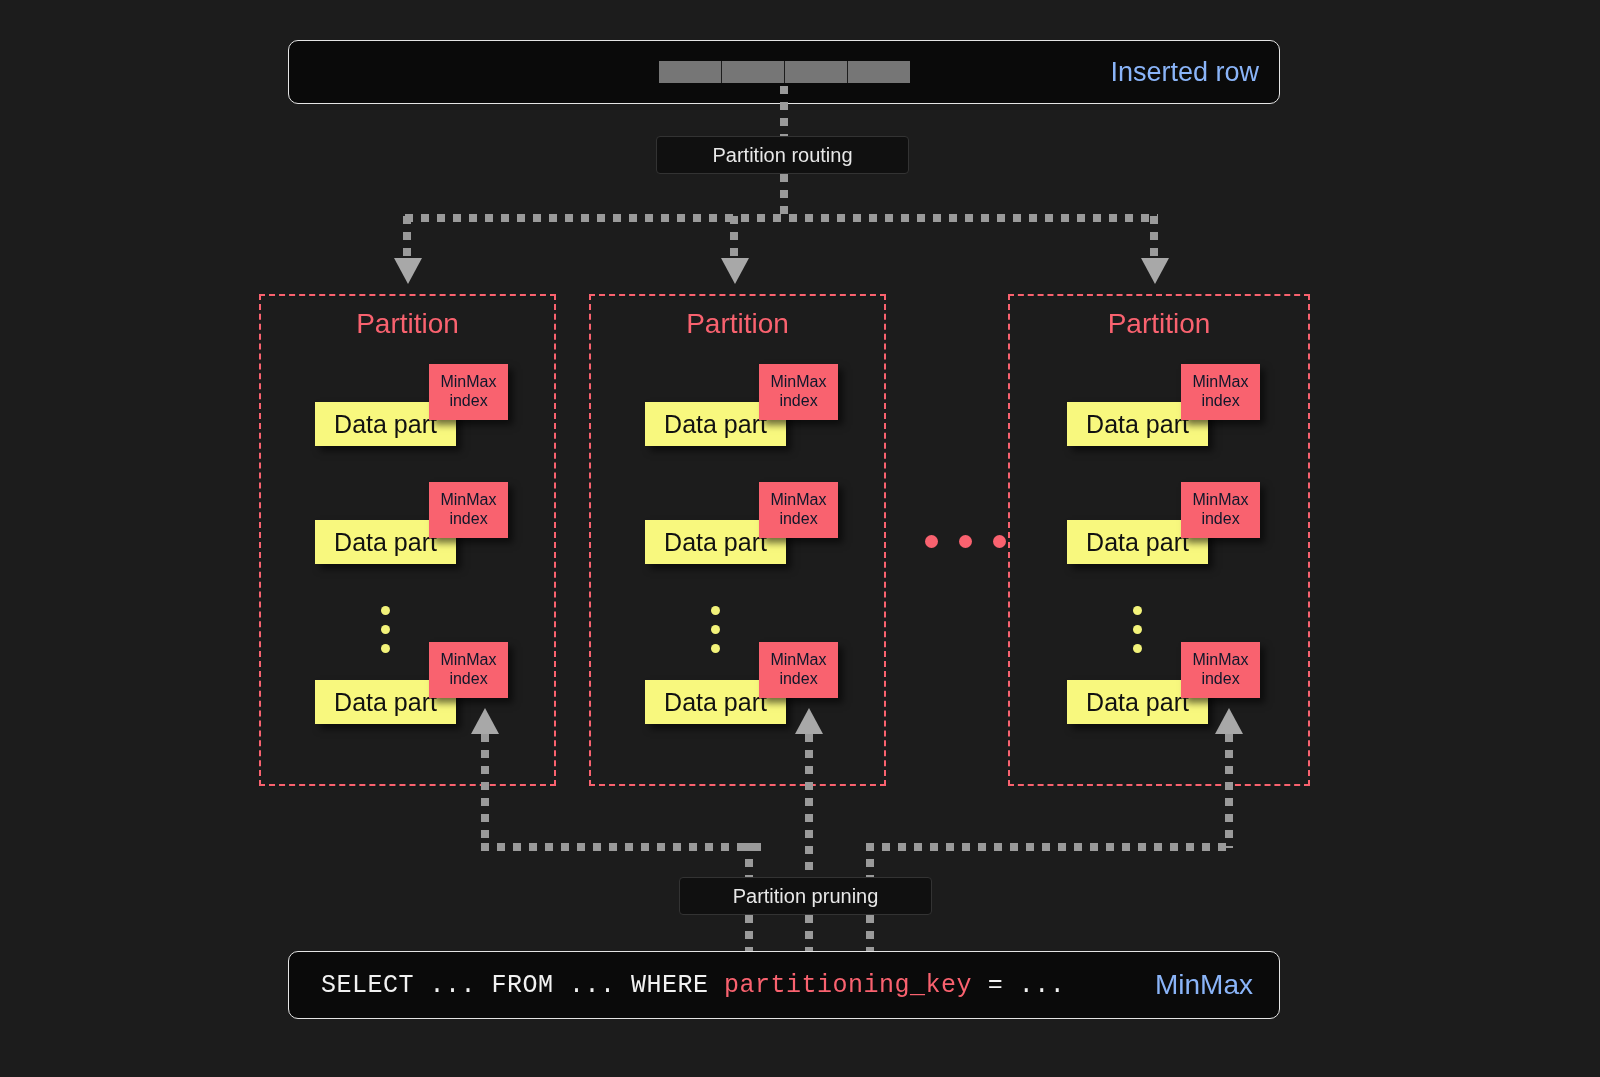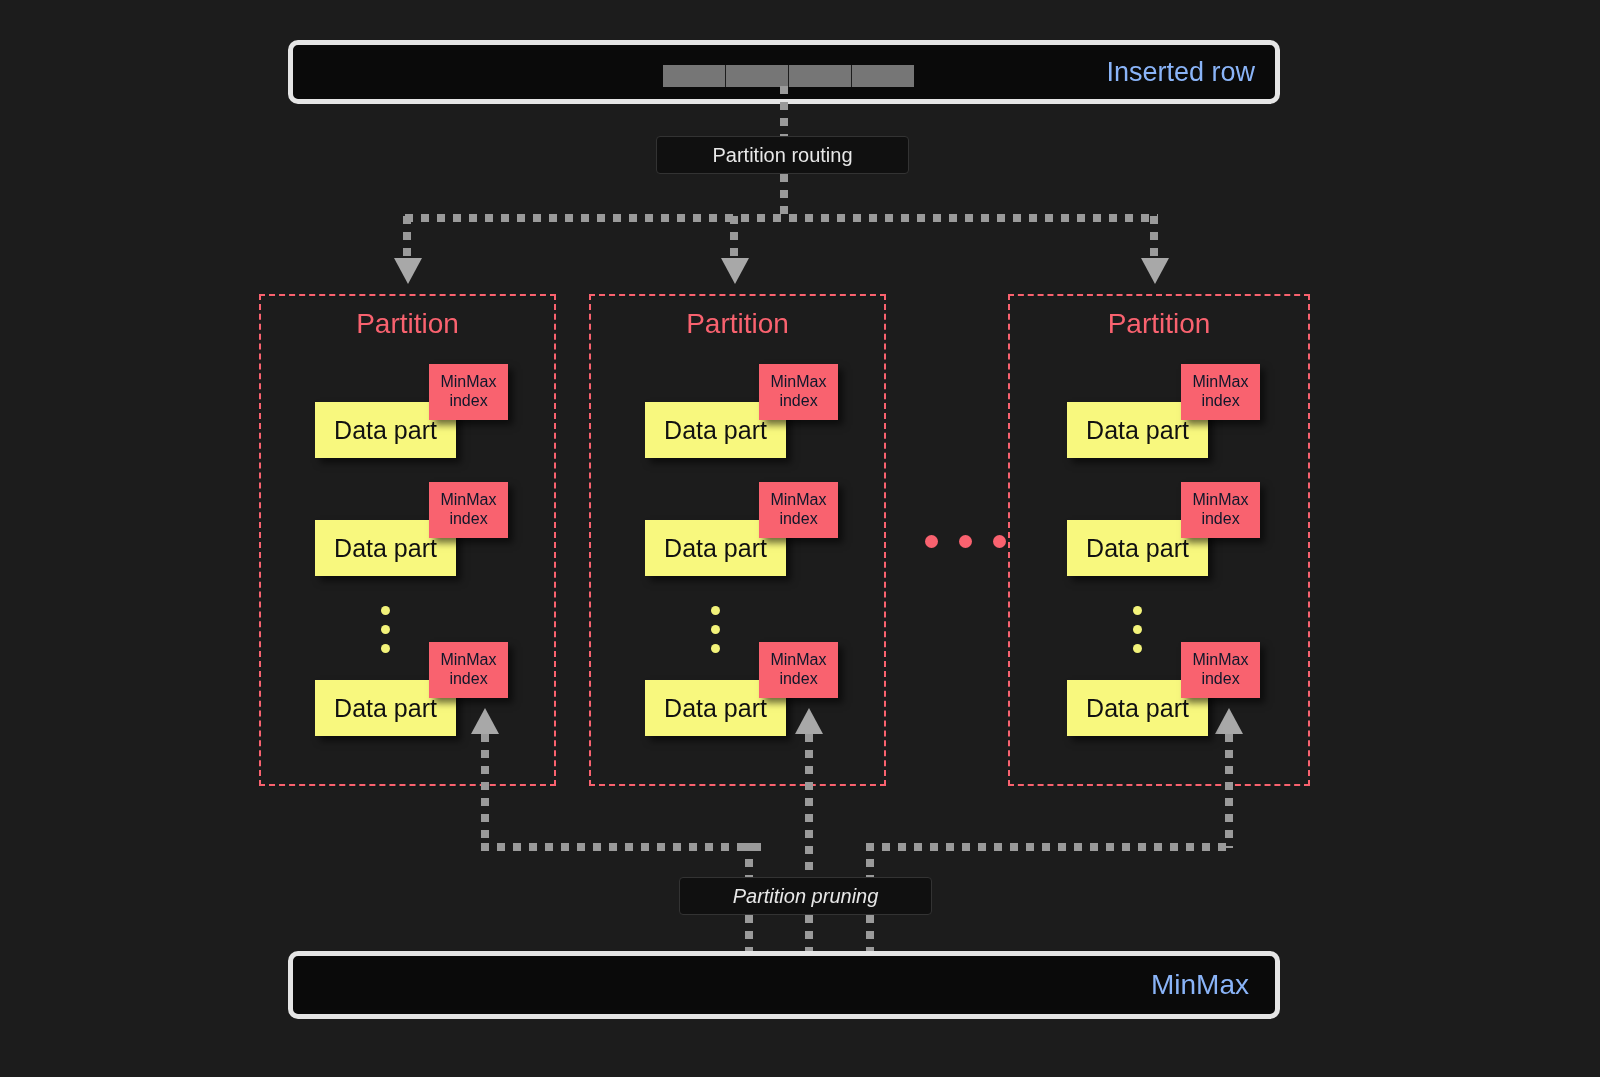--- a/index.html
+++ b/index.html
@@ -17,21 +17,21 @@
     position: relative;
     width: 1600px;
     height: 1077px;
     background: #1c1c1c;
   }
 
   
   .panel {
     position: absolute;
     background: #0a0a0a;
-    border: 5px solid #e5e5e5;
+    border: 1px solid #e5e5e5;
     border-radius: 10px;
     box-sizing: border-box;
   }
   .panel.pill {
     border-radius: 4px;
     border: 1px solid #333;
     background: #101010;
   }
 
   
@@ -75,21 +75,20 @@
     justify-content: center;
   }
   #partition-pruning {
     left: 679px;
     top: 877px;
     width: 253px;
     height: 38px;
     display: flex;
     align-items: center;
     justify-content: center;
-    font-style: italic;
   }
   .pill-label {
     color: #e8e8e8;
     font-size: 20px;
     white-space: nowrap;
     position: relative;
     z-index: 4;
   }
 
   
@@ -148,21 +147,21 @@
   .part-group {
     position: absolute;
     width: 200px;
     height: 100px;
   }
   .data-part {
     position: absolute;
     left: 0;
     top: 38px;
     width: 141px;
-    height: 56px;
+    height: 44px;
     background: #f8f87e;
     box-shadow: 5px 5px 7px rgba(0,0,0,0.55);
     display: flex;
     align-items: center;
     justify-content: center;
     color: #111;
     font-size: 25px;
     white-space: nowrap;
     z-index: 2;
   }
@@ -407,16 +406,17 @@
 
   <div class="panel pill" id="partition-pruning">
     <span class="pill-label">Partition pruning</span>
   </div>
 
   <div class="dot-v" style="left:745px; top:915px; height:38px;"></div>
   <div class="dot-v" style="left:805px; top:915px; height:38px;"></div>
   <div class="dot-v" style="left:866px; top:915px; height:38px;"></div>
 
   <div class="panel" id="query-panel">
+    <div id="query-text"><span>SELECT ... FROM ... WHERE </span><span class="kw-red">partitioning_key</span><span> = ...</span></div>
     <div id="query-label">MinMax</div>
   </div>
 
 </div>
 
 </body></html>

